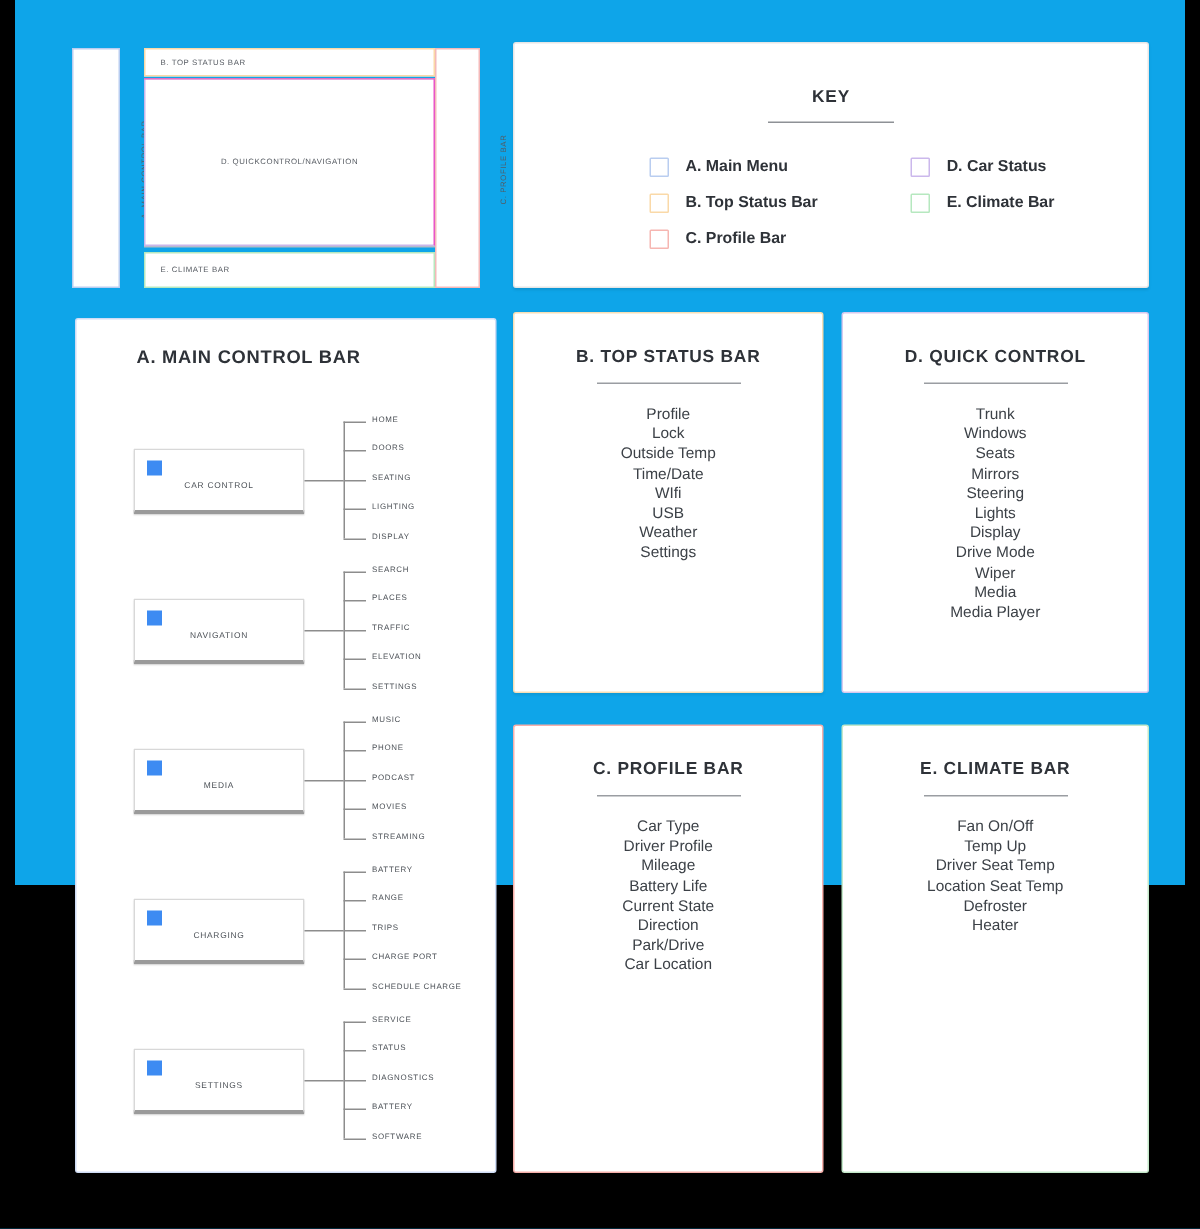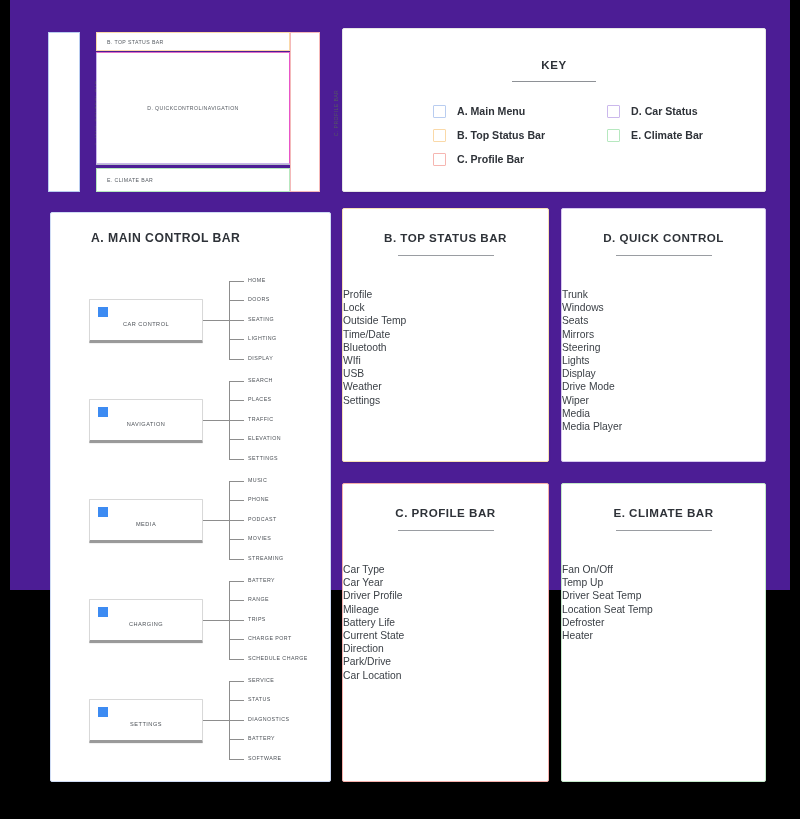--- a/index.html
+++ b/index.html
@@ -7,21 +7,21 @@
     margin: 0; padding: 0;
     width: 800px; height: 819px;
     background: #000000;
     font-family: "Liberation Sans", sans-serif;
     overflow: hidden;
   }
   #canvas {
     position: absolute;
     left: 10px; top: 0px;
     width: 780px; height: 590px;
-    background: #4c1d95;
+    background: #0ea5e9;
   }
 
   
   #wireframe {
     position: absolute;
     left: 30px; top: 28px;
     width: 280px; height: 165px;
   }
   .wf-a {
     position: absolute; left: 8px; top: 4px;
@@ -228,21 +228,22 @@
     font-weight: bold;
     letter-spacing: 0.5px;
     color: #2e3238;
   }
   .panel-rule {
     width: 96px; height: 1px;
     background: #9a9da2;
     margin: 11px auto 0 auto;
   }
   .panel-list {
-    margin-top: 32px;
+    margin-top: 14px;
+    text-align: center;
   }
   .panel-list-item {
     font-size: 10.3px;
     line-height: 13.2px;
     color: #3c4147;
   }
 </style>
 </head>
 <body>
 
@@ -440,21 +441,20 @@
   </div>
 
   <div class="list-panel" id="panel-b">
     <div class="panel-title">B. TOP STATUS BAR</div>
     <div class="panel-rule"></div>
     <div class="panel-list">
         <div class="panel-list-item">Profile</div>
         <div class="panel-list-item">Lock</div>
         <div class="panel-list-item">Outside Temp</div>
         <div class="panel-list-item">Time/Date</div>
-        <div class="panel-list-item">Bluetooth</div>
         <div class="panel-list-item">WIfi</div>
         <div class="panel-list-item">USB</div>
         <div class="panel-list-item">Weather</div>
         <div class="panel-list-item">Settings</div>
       </div>
   </div>
 
   <div class="list-panel" id="panel-d">
     <div class="panel-title">D. QUICK CONTROL</div>
     <div class="panel-rule"></div>
@@ -471,21 +471,20 @@
         <div class="panel-list-item">Media</div>
         <div class="panel-list-item">Media Player</div>
       </div>
   </div>
 
   <div class="list-panel" id="panel-c">
     <div class="panel-title">C. PROFILE BAR</div>
     <div class="panel-rule"></div>
     <div class="panel-list">
         <div class="panel-list-item">Car Type</div>
-        <div class="panel-list-item">Car Year</div>
         <div class="panel-list-item">Driver Profile</div>
         <div class="panel-list-item">Mileage</div>
         <div class="panel-list-item">Battery Life</div>
         <div class="panel-list-item">Current State</div>
         <div class="panel-list-item">Direction</div>
         <div class="panel-list-item">Park/Drive</div>
         <div class="panel-list-item">Car Location</div>
       </div>
   </div>
 

